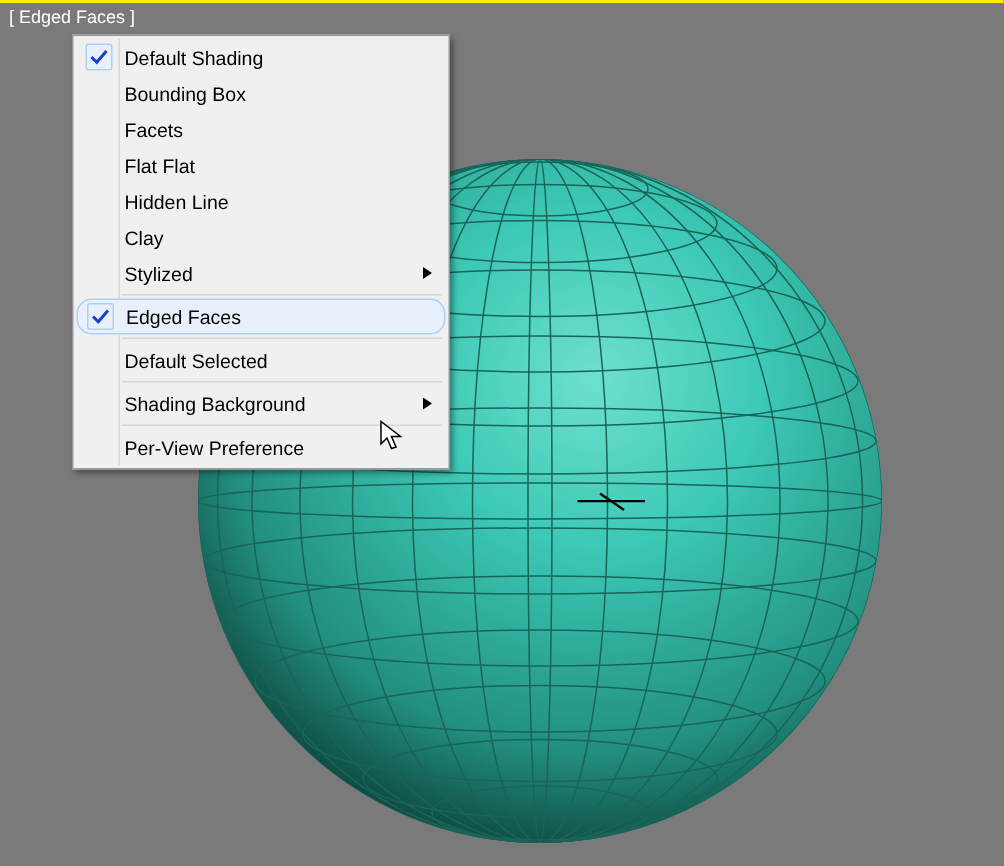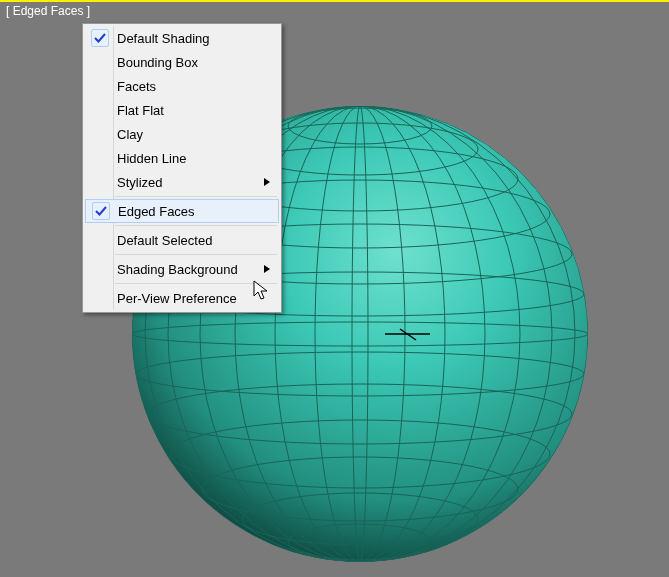--- a/index.html
+++ b/index.html
@@ -30,40 +30,39 @@
       z-index: 0;
     }
     .sphere {
       width: 100%;
       height: 100%;
     }
     .menu {
       position: absolute;
       top: 21px;
       left: 48px;
-      width: 200px;
+      width: 252px;
       background: #f0f0f0;
       border: 1px solid #979797;
       box-shadow: 2px 2px 4px rgba(0,0,0,0.4);
       padding: 2px;
       z-index: 10;
-      margin-left: 34px;
     }
     .menu-item {
       display: flex;
       align-items: center;
       height: 24px;
       padding-left: 2px;
       cursor: default;
       position: relative;
     }
     .menu-item.highlight {
       background: #e8f0fb;
       border: 1px solid #aecff7;
-      border-radius: 0;
+      border-radius: 10px;
       height: 24px;
     }
     .check-col {
       width: 26px;
       display: flex;
       align-items: center;
       justify-content: center;
       flex-shrink: 0;
     }
     .check-mark {
@@ -183,25 +182,25 @@
   <div class="menu-item">
     <span class="check-col"></span>
     <span class="menu-label">Facets</span>
   </div>
   <div class="menu-item">
     <span class="check-col"></span>
     <span class="menu-label">Flat Flat</span>
   </div>
   <div class="menu-item">
     <span class="check-col"></span>
+    <span class="menu-label">Hidden Line</span>
+  </div>
+  <div class="menu-item">
+    <span class="check-col"></span>
     <span class="menu-label">Clay</span>
-  </div>
-  <div class="menu-item">
-    <span class="check-col"></span>
-    <span class="menu-label">Hidden Line</span>
   </div>
   <div class="menu-item">
     <span class="check-col"></span>
     <span class="menu-label">Stylized</span>
     <span class="sub-arrow">
         <svg viewBox="0 0 6 8">
           <path d="M0 0 L6 4 L0 8 Z" fill="#000"></path>
         </svg>
       </span>
   </div>

